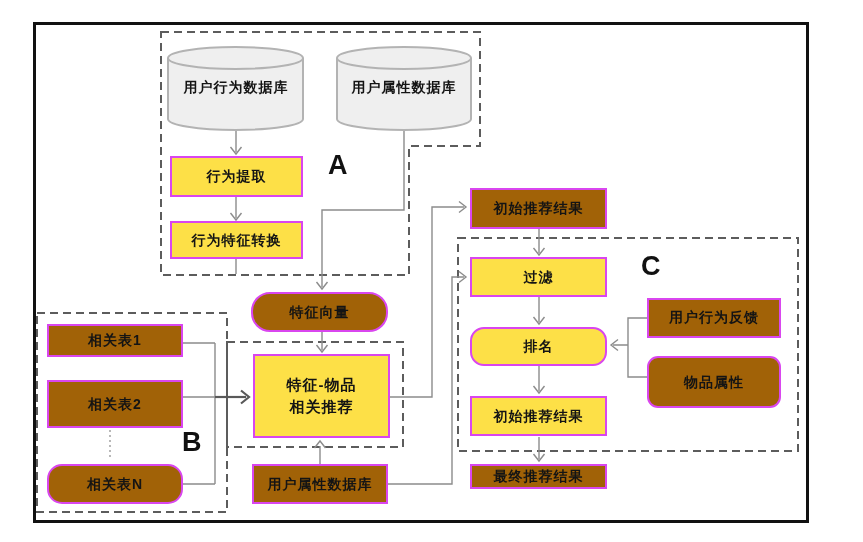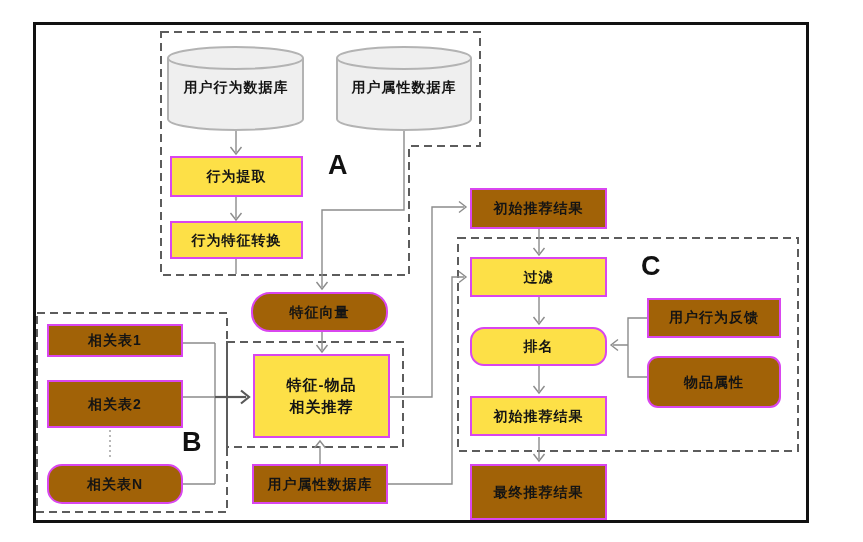--- a/index.html
+++ b/index.html
@@ -33,21 +33,21 @@
   .n-feature-vector{left:251px;top:292px;width:137px;height:40px;border-radius:19px;}
   .n-rel1{left:47px;top:324px;width:136px;height:33px;}
   .n-rel2{left:47px;top:380px;width:136px;height:48px;}
   .n-relN{left:47px;top:464px;width:136px;height:40px;border-radius:15px;}
   .n-feat-item{left:253px;top:354px;width:137px;height:84px;}
   .n-candidate{left:252px;top:464px;width:136px;height:40px;}
   .n-initial{left:470px;top:188px;width:137px;height:41px;}
   .n-filter{left:470px;top:257px;width:137px;height:40px;}
   .n-ranking{left:470px;top:327px;width:137px;height:39px;border-radius:14px;}
   .n-explain{left:470px;top:396px;width:137px;height:40px;}
-  .n-final{left:470px;top:464px;width:137px;height:56px;}
+  .n-final{left:470px;top:464px;width:137px;height:25px;}
   .n-feedback{left:647px;top:298px;width:134px;height:40px;font-family:Liberation Mono, monospace;}
   .n-item-attr{left:647px;top:356px;width:134px;height:52px;border-radius:11px;}
   .db1-label{left:170px;top:76px;width:132px;height:24px;}
   .db2-label{left:339px;top:76px;width:130px;height:24px;}
   .label-a{left:328px;top:150px;}
   .label-b{left:182px;top:427px;}
   .label-c{left:641px;top:251px;}
 </style>
 </head>
 <body>

